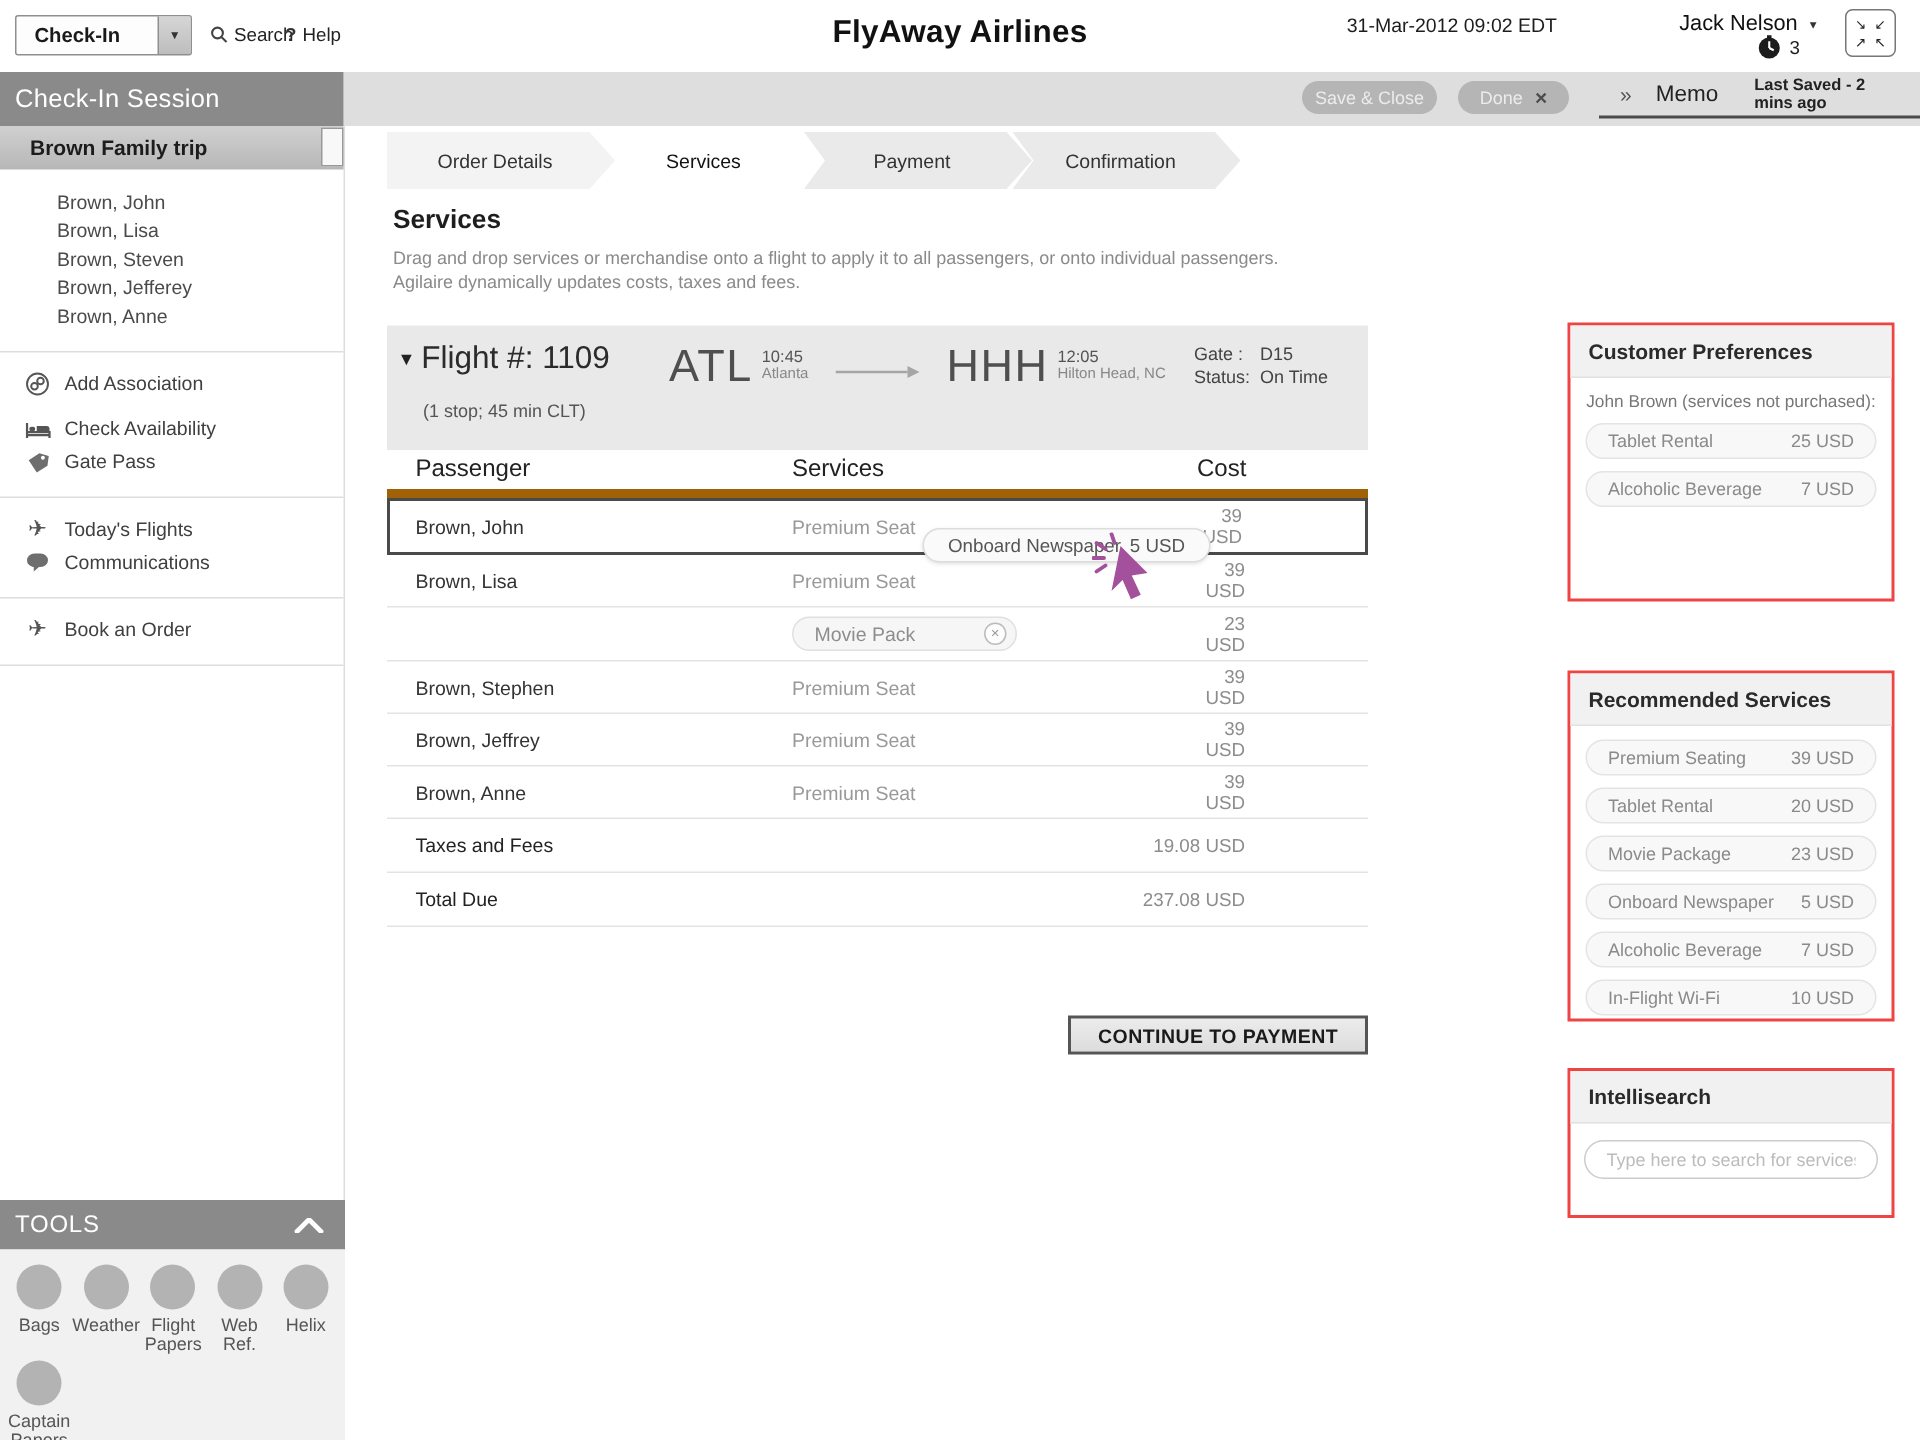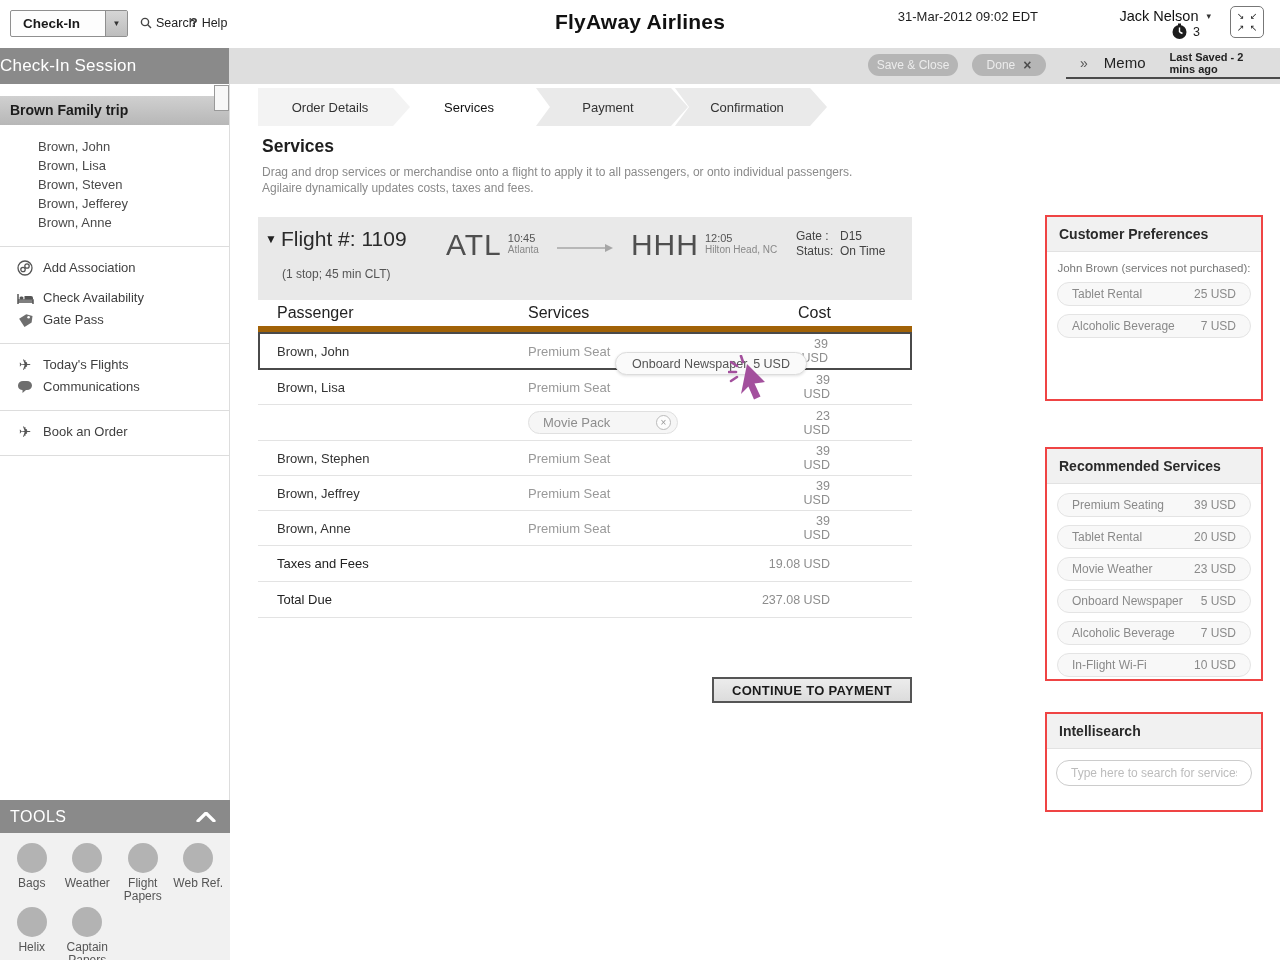--- a/index.html
+++ b/index.html
@@ -26,37 +26,37 @@
   .user-wrap { right:69px; top:8px; display:flex; align-items:center; gap:8px; font-size:14.5px; color:#111; cursor:pointer; }
   .user-wrap .sm-caret { font-size:9px; color:#333; }
   .notif-wrap { right:80px; top:23px; display:flex; align-items:center; gap:5px; font-size:12.5px; color:#222; }
   .expand-box { position:absolute; right:16px; top:6px; width:34px; height:32px; border:1px solid #777;
     border-radius:5px; display:grid; grid-template-columns:1fr 1fr; place-items:center;
     font-size:9px; color:#222; cursor:pointer; line-height:1; padding:3px; }
 
   
   .sidebar { position:absolute; left:0; top:48px; width:230px; height:912px; background:#fff; border-right:1px solid #ddd; }
   .session-header { height:36px; background:#8a8a8a; color:#fff; font-size:17px;
-    line-height:36px; letter-spacing:.2px; }
-  .trip-bar { position:relative; margin-top:12px; height:29px; background:linear-gradient(#d0d0d0,#b7b7b7);
-    font-size:14px; font-weight:700; color:#1c1c1c; line-height:29px; padding-left:10px; cursor:pointer; }
+    line-height:36px; padding-left:10px; letter-spacing:.2px; }
+  .trip-bar { position:relative; margin-top:0; height:29px; background:linear-gradient(#d0d0d0,#b7b7b7);
+    font-size:14px; font-weight:700; color:#1c1c1c; line-height:29px; padding-left:20px; cursor:pointer; }
   .trip-tab { position:absolute; right:0px; top:37px; width:15px; height:26px; background:#f8f8f8; border:1px solid #999; }
   .pax-list { padding:12px 0 14px 38px; }
   .pax-item { font-size:13px; color:#4a4a4a; line-height:19px; cursor:pointer; }
   .menu-group { border-top:1px solid #ddd; padding:10px 0 12px 16px; }
   .menu-item { display:flex; align-items:center; gap:9px; font-size:13px; color:#3f3f3f;
     line-height:22px; cursor:pointer; }
   .mi-icon { width:18px; height:16px; display:inline-flex; align-items:center; justify-content:center;
     color:#555; font-size:15px; flex:none; }
   .menu-end { border-top:1px solid #ddd; height:1px; }
   .tools { position:absolute; left:0; bottom:0; width:230px; }
   .tools-header { height:33px; background:#8a8a8a; color:#fff; font-size:16px; letter-spacing:.5px;
     line-height:33px; padding-left:10px; display:flex; align-items:center; justify-content:space-between; }
   .tools-header svg { margin-right:14px; cursor:pointer; }
-  .tools-grid { background:#f1f1f1; height:127px; display:grid; grid-template-columns:1fr 1fr 1fr 1fr;
+  .tools-grid { background:#f1f1f1; height:127px; display:grid; grid-template-columns:1fr 1fr 1fr 1fr 1fr;
     grid-template-rows:1fr 1fr; padding:6px 4px; }
   .tool { display:flex; flex-direction:column; align-items:center; justify-content:flex-start; cursor:pointer; padding-top:4px; }
   .tool-circle { width:30px; height:30px; border-radius:50%; background:#b3b3b3; margin-bottom:4px; flex:none; }
   .tool-label { font-size:12px; color:#555; text-align:center; line-height:13px; max-width:64px; }
 
   
   .cmdstrip { position:absolute; left:230px; top:48px; width:1050px; height:36px; background:#dedede; }
   .pill-btn { position:absolute; height:22px; border-radius:11px; background:#b5b5b5;
     color:#ececec; font-size:12px; display:flex; align-items:center; justify-content:center;
     gap:8px; cursor:pointer; border:none; font-family:inherit; }
@@ -467,21 +467,21 @@
     <div class="rs-list">
       <div class="p-pill">
         <span>Premium Seating</span>
         <span>39 USD</span>
       </div>
       <div class="p-pill">
         <span>Tablet Rental</span>
         <span>20 USD</span>
       </div>
       <div class="p-pill">
-        <span>Movie Weather</span>
+        <span>Movie Package</span>
         <span>23 USD</span>
       </div>
       <div class="p-pill">
         <span>Onboard Newspaper</span>
         <span>5 USD</span>
       </div>
       <div class="p-pill">
         <span>Alcoholic Beverage</span>
         <span>7 USD</span>
       </div>

